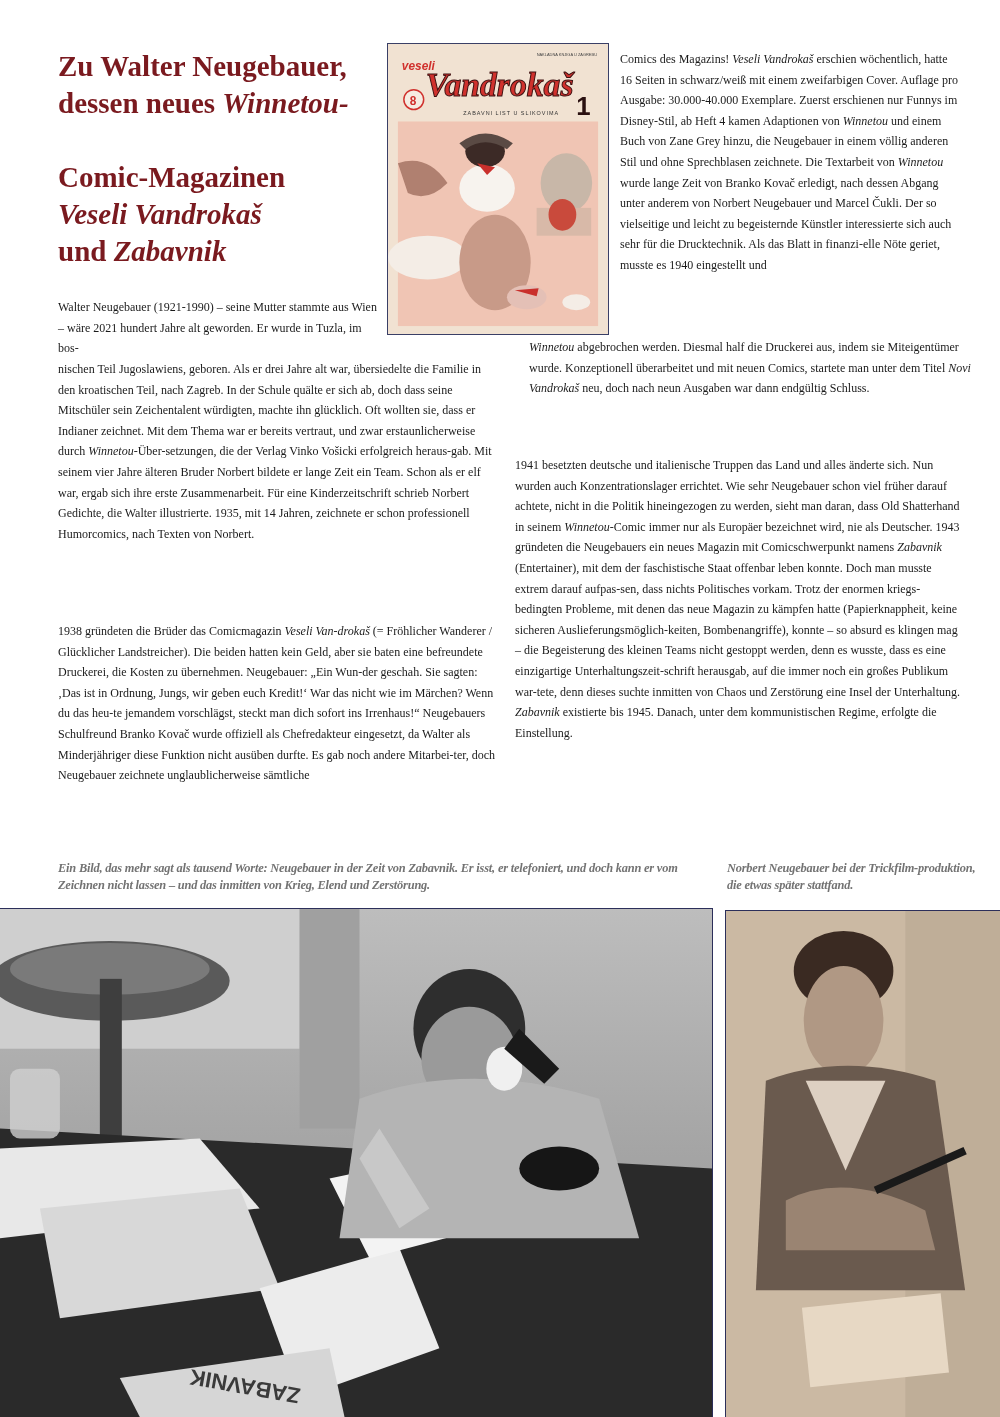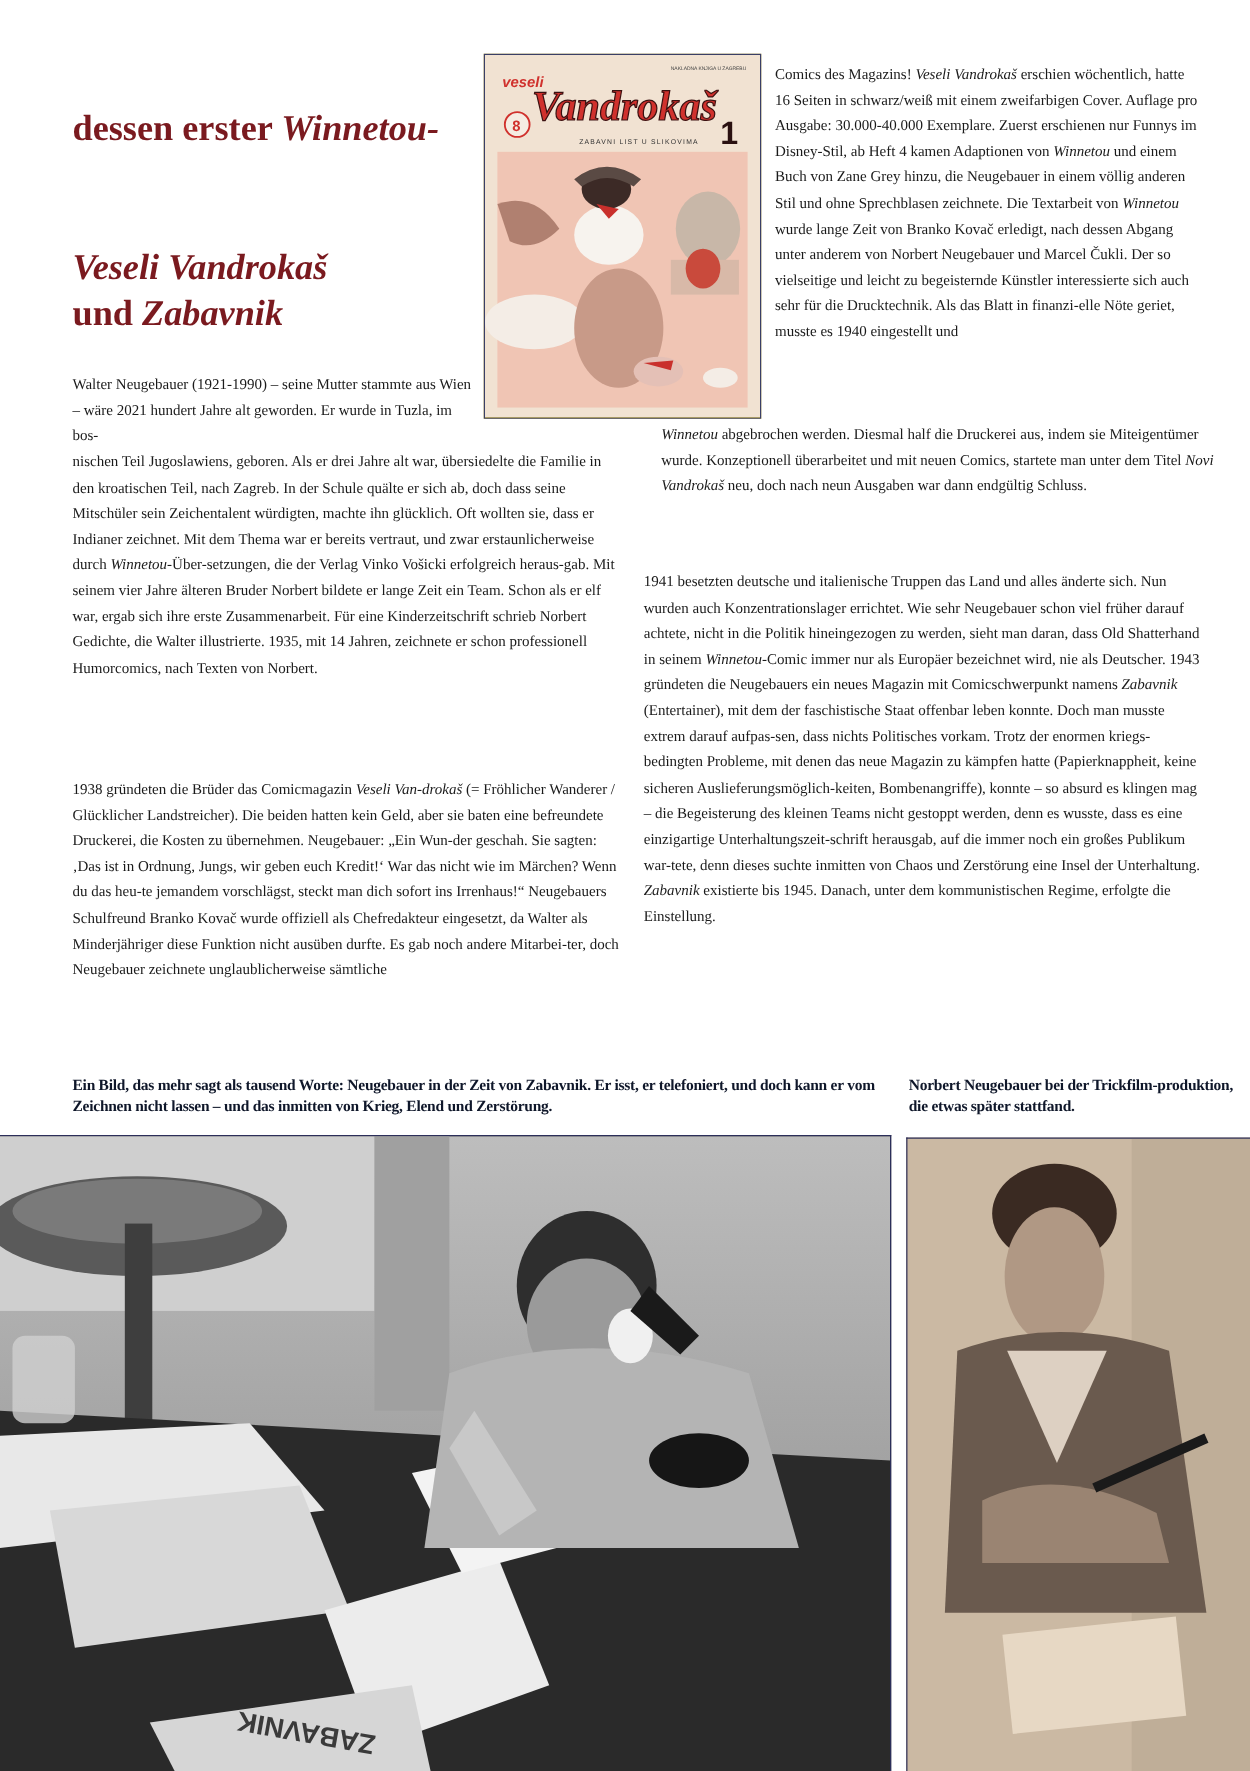--- a/index.html
+++ b/index.html
@@ -25,46 +25,46 @@
     .body-text i { font-style: italic; }
 
     .col-left-top { position: absolute; left: 58px; top: 297px; width: 320px; }
     .col-left { position: absolute; left: 58px; top: 359px; width: 440px; }
     .col-left-p2 { position: absolute; left: 58px; top: 621px; width: 440px; }
     .col-right-top { position: absolute; left: 620px; top: 49px; width: 340px; }
     .col-right { position: absolute; left: 529px; top: 337px; width: 450px; }
     .col-right-p2 { position: absolute; left: 515px; top: 455px; width: 450px; }
 
     .caption {
-      position: absolute; font-weight: bold;
-      font-size: 12.4px; line-height: 17px; color: #0f172a;
+      position: absolute; font-style: italic; font-weight: bold;
+      font-size: 12.4px; line-height: 17px; color: #737373;
       font-family: "Liberation Serif", "DejaVu Serif", serif;
       letter-spacing: -0.2px;
     }
     .caption-1 { left: 58px; top: 860px; width: 660px; }
     .caption-2 { left: 727px; top: 860px; width: 260px; }
 
     .photo {
       position: absolute; overflow: hidden; box-sizing: border-box;
     }
     .photo-1 { left: 0; top: 908px; width: 713px; height: 509px; border-top: 1.5px solid #2c2f5a; border-right: 1.5px solid #2c2f5a; background: #777; }
     .photo-2 { left: 725px; top: 910px; width: 275px; height: 507px; border-top: 1.5px solid #2c2f5a; border-left: 1.5px solid #2c2f5a; background: #cbb8a0; }
     .photo svg { display: block; width: 100%; height: 100%; }
     .newspaper-label {
       font-family: "Liberation Sans", "DejaVu Sans", sans-serif; font-weight: bold;
     }
   </style>
 </head>
 <body>
 
 <h1 class="title">
+  <span>Zu Walter Neugebauer,</span><br>
+  <span>dessen neues </span><i>Winnetou-</i><br>
   <br>
-  <span>dessen erster </span><i>Winnetou-</i><br>
-  <br>
-  <br>
+  <span>Comic-Magazinen</span><br>
   <i>Veseli Vandrokaš</i><br>
   <span>und </span><i>Zabavnik</i>
 </h1>
 
 <div class="cover">
   <svg viewBox="0 0 222 292" preserveAspectRatio="none">
     <rect x="0" y="0" width="222" height="292" fill="#f1e2d2"></rect>
     <text x="150" y="12" font-size="4" fill="#444" font-family="Liberation Sans, sans-serif">NAKLADNA KNJIGA U ZAGREBU</text>
     <text x="14" y="26" font-size="12" font-style="italic" font-weight="bold" fill="#d0312d" font-family="Liberation Sans, sans-serif">veseli</text>
     <text x="38" y="52" font-size="34" font-style="italic" font-weight="bold" fill="#d0312d" stroke="#3a1010" stroke-width="1" font-family="Liberation Serif, serif">Vandrokaš</text>

